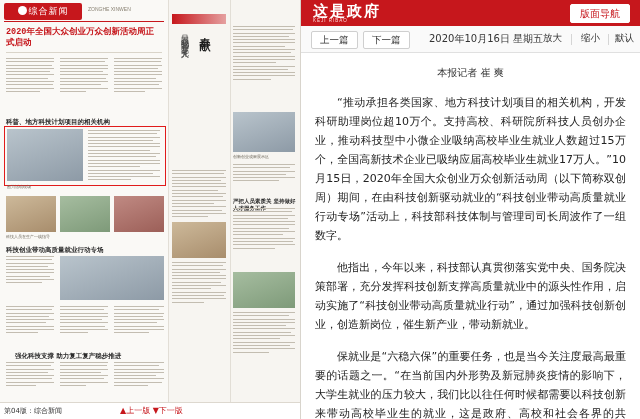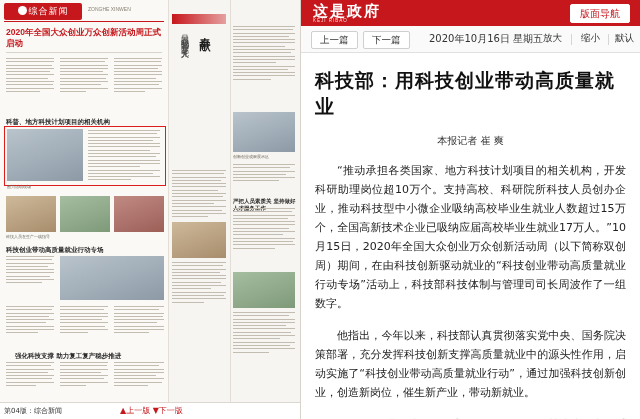--- a/index.html
+++ b/index.html
@@ -27,21 +27,21 @@
     font-family:"DejaVu Sans",sans-serif;
   }
   .masthead .dot{display:inline-block;width:9px;height:9px;background:#fff;border-radius:50%;
     vertical-align:-1px;margin-right:2px;}
   .mast-rule{position:absolute;left:4px;top:21px;width:160px;height:1px;background:#c6171c;}
   .mast-sub{position:absolute;left:88px;top:6px;font-size:5px;color:#8a8374;}
 
   .lead-title{
     position:absolute;left:6px;top:27px;width:156px;
     font-size:8.5px;font-weight:bold;color:#c6171c;line-height:11px;
-    font-family:Liberation Sans, sans-serif;
+    font-family:Liberation Mono, monospace;
     border-bottom:1px solid #d9d4c9;padding-bottom:3px;
   }
   .tiny-lines{position:absolute;}
   .tiny-lines i{display:block;height:1px;background:#c3bdb1;margin-bottom:2.3px;}
 
   .ph{position:absolute;background:linear-gradient(160deg,#b9c4cc,#8d9aa6);}
   .ph.warm{background:linear-gradient(160deg,#cdb99a,#a88d6c);}
   .ph.green{background:linear-gradient(160deg,#a6bda0,#7e9a79);}
   .ph.red{background:linear-gradient(160deg,#c08a83,#9c5f58);}
   .ph-cap{position:absolute;font-size:4px;color:#6b6559;}
@@ -409,21 +409,20 @@
     <div class="tb-btn tb-next">下一篇</div>
     <div class="tb-date">2020年10月16日 星期五</div>
     <div class="tb-zoom z1">放大</div>
     <div class="tb-sep s1"></div>
     <div class="tb-zoom z2">缩小</div>
     <div class="tb-sep s2"></div>
     <div class="tb-zoom z3">默认</div>
   </div>
 
   <div class="art">
-    <h1 class="art-title">科技部：用科技创业带动高质量就业</h1>
     <div class="art-byline">本报记者 崔 爽</div>
     <div class="art-body">
       <p>“推动承担各类国家、地方科技计划项目的相关机构，开发科研助理岗位超10万个。支持高校、科研院所科技人员创办企业，推动科技型中小微企业吸纳高校毕业生就业人数超过15万个，全国高新技术企业已吸纳应届高校毕业生就业17万人。”10月15日，2020年全国大众创业万众创新活动周（以下简称双创周）期间，在由科技创新驱动就业的“科技创业带动高质量就业行动专场”活动上，科技部科技体制与管理司司长周波作了一组数字。</p>
       <p>他指出，今年以来，科技部认真贯彻落实党中央、国务院决策部署，充分发挥科技创新支撑高质量就业中的源头性作用，启动实施了“科技创业带动高质量就业行动”，通过加强科技创新创业，创造新岗位，催生新产业，带动新就业。</p>
       <p>保就业是“六稳六保”的重要任务，也是当今关注度最高最重要的话题之一。“在当前国内外形势及新冠肺炎疫情的影响下，大学生就业的压力较大，我们比以往任何时候都需要以科技创新来带动高校毕业生的就业，这是政府、高校和社会各界的共识。”北京理工大学副校长庞思平说。</p>
 
     </div>
   </div>
 </div>
 

